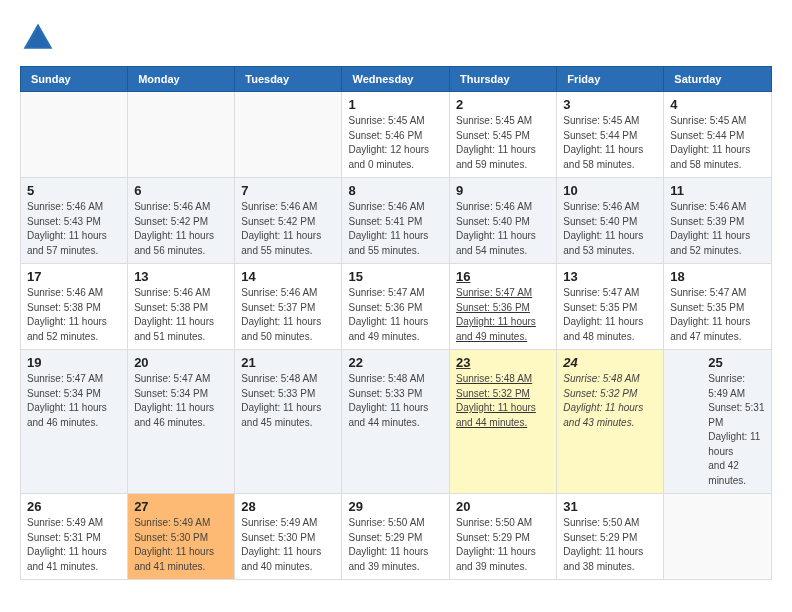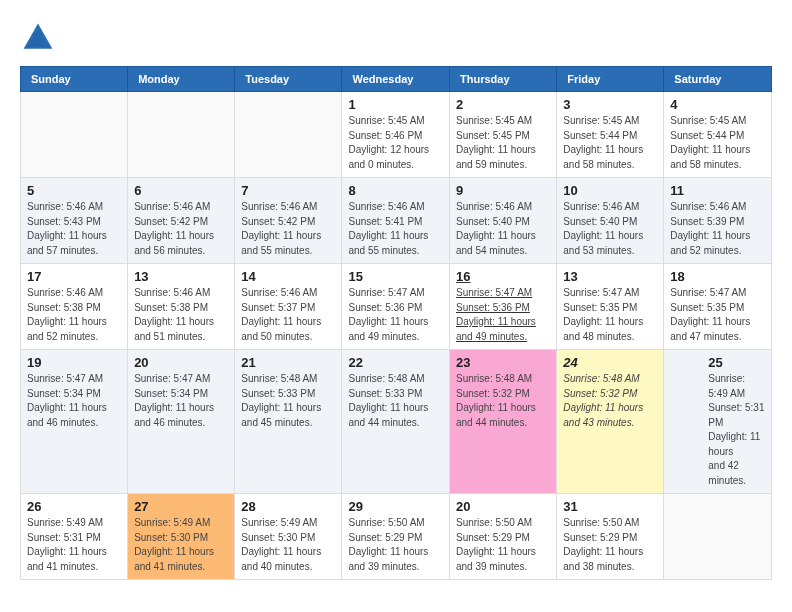--- a/index.html
+++ b/index.html
@@ -282,21 +282,21 @@
 Daylight: 11 hours
 and 45 minutes.</div>
         </td>
         <td style="background: rgb(240, 244, 248);">
           <span class="day-number">22</span>
           <div class="day-info" style="white-space: pre-line;">Sunrise: 5:48 AM
 Sunset: 5:33 PM
 Daylight: 11 hours
 and 44 minutes.</div>
         </td>
-        <td style="background: #f9a8d4;">
+        <td style="background: #fef9c3; text-decoration: underline;">
           <span class="day-number">23</span>
           <div class="day-info" style="white-space: pre-line;">Sunrise: 5:48 AM
 Sunset: 5:32 PM
 Daylight: 11 hours
 and 44 minutes.</div>
         </td>
         <td style="background: #fef9c3; font-style: italic;">
           <span class="day-number">24</span>
           <div class="day-info" style="white-space: pre-line;">Sunrise: 5:48 AM
 Sunset: 5:32 PM

